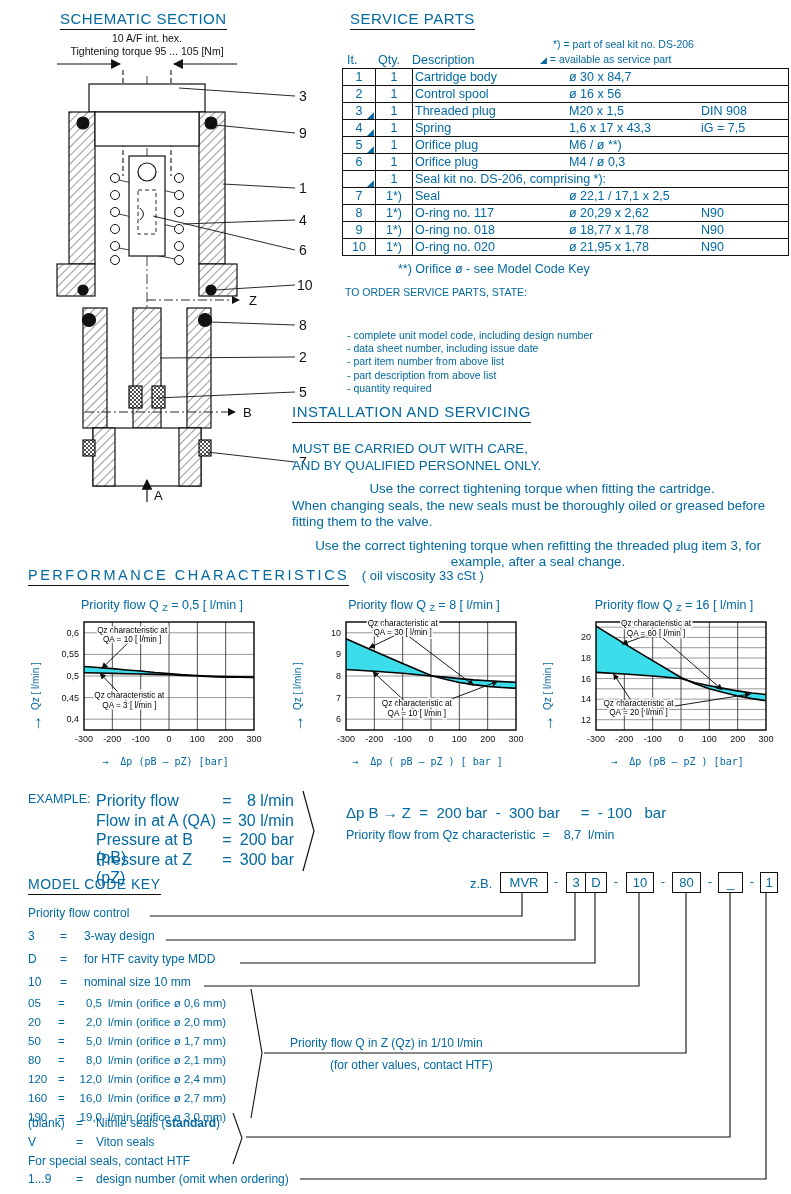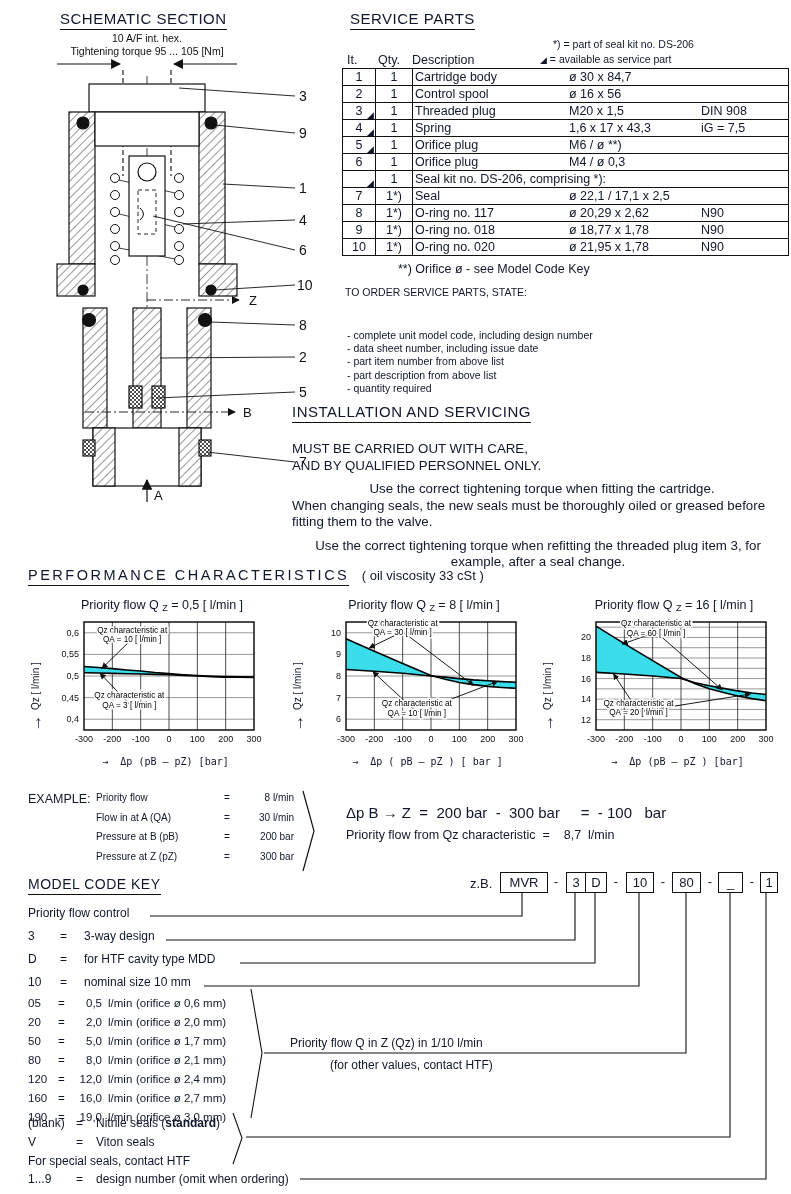--- a/index.html
+++ b/index.html
@@ -1,16 +1,16 @@
 <!DOCTYPE html>
 <html><head>
 <meta charset="utf-8">
 <style>
   html,body{margin:0;padding:0;background:#fff;}
-  .page{position:relative;width:791px;height:1194px;background:#fff;color:#0f172a;
+  .page{position:relative;width:791px;height:1194px;background:#fff;color:#0369a1;
         font-family:"Liberation Sans","DejaVu Sans",sans-serif;overflow:hidden;text-decoration:underline;}
   .abs{position:absolute;}
   .sec-head{font-size:15px;letter-spacing:.5px;border-bottom:1.5px solid #111;padding-bottom:2px;}
   
   table.parts{border-collapse:collapse;table-layout:fixed;width:447px;font-size:12.5px;}
   table.parts td{border:1px solid #111;height:16px;padding:0 2px;vertical-align:middle;white-space:nowrap;overflow:visible;}
   td.c-it{width:28px;text-align:center;position:relative;}
   td.c-qty{width:32px;text-align:center;}
   td.c-main{padding-left:4px;}
   .mark{position:absolute;right:1px;bottom:-1px;font-size:9px;line-height:9px;}
@@ -23,21 +23,21 @@
   .chart .ctitle{position:absolute;left:28px;top:0;width:212px;text-align:center;font-size:12.5px;white-space:nowrap;}
   .chart .ylab{position:absolute;left:2px;top:28px;height:84px;font-size:10px;
                writing-mode:vertical-rl;transform:rotate(180deg);white-space:nowrap;}
   .chart .yarr{position:absolute;left:6px;top:116px;font-size:17px;line-height:17px;}
   .chart svg{position:absolute;left:18px;top:20px;}
   .chart .xcap{position:absolute;left:40px;top:158px;width:195px;text-align:center;
                font-size:10px;white-space:pre;font-family:"DejaVu Sans Mono","DejaVu Sans",monospace;}
   svg text{font-family:"Liberation Sans","DejaVu Sans",sans-serif;fill:#111;}
   .sub{font-size:9px;vertical-align:-2px;}
   
-  .exrow{display:flex;height:19.5px;font-size:10px;}
+  .exrow{display:flex;height:19.5px;font-size:16px;}
   .exrow .l{width:122px;}
   .exrow .e{width:18px;text-align:center;}
   .exrow .v{width:58px;text-align:right;}
   .pre{white-space:pre;}
   
   .mbox{position:absolute;top:872px;height:19px;line-height:19px;border:1.5px solid #111;
         text-align:center;font-size:13px;}
   .mdash{position:absolute;top:872px;height:19px;line-height:19px;text-align:center;font-size:13px;width:12px;}
   .mrow{position:absolute;font-size:12px;white-space:nowrap;}
   .orow{position:relative;height:19px;font-size:11.5px;}

